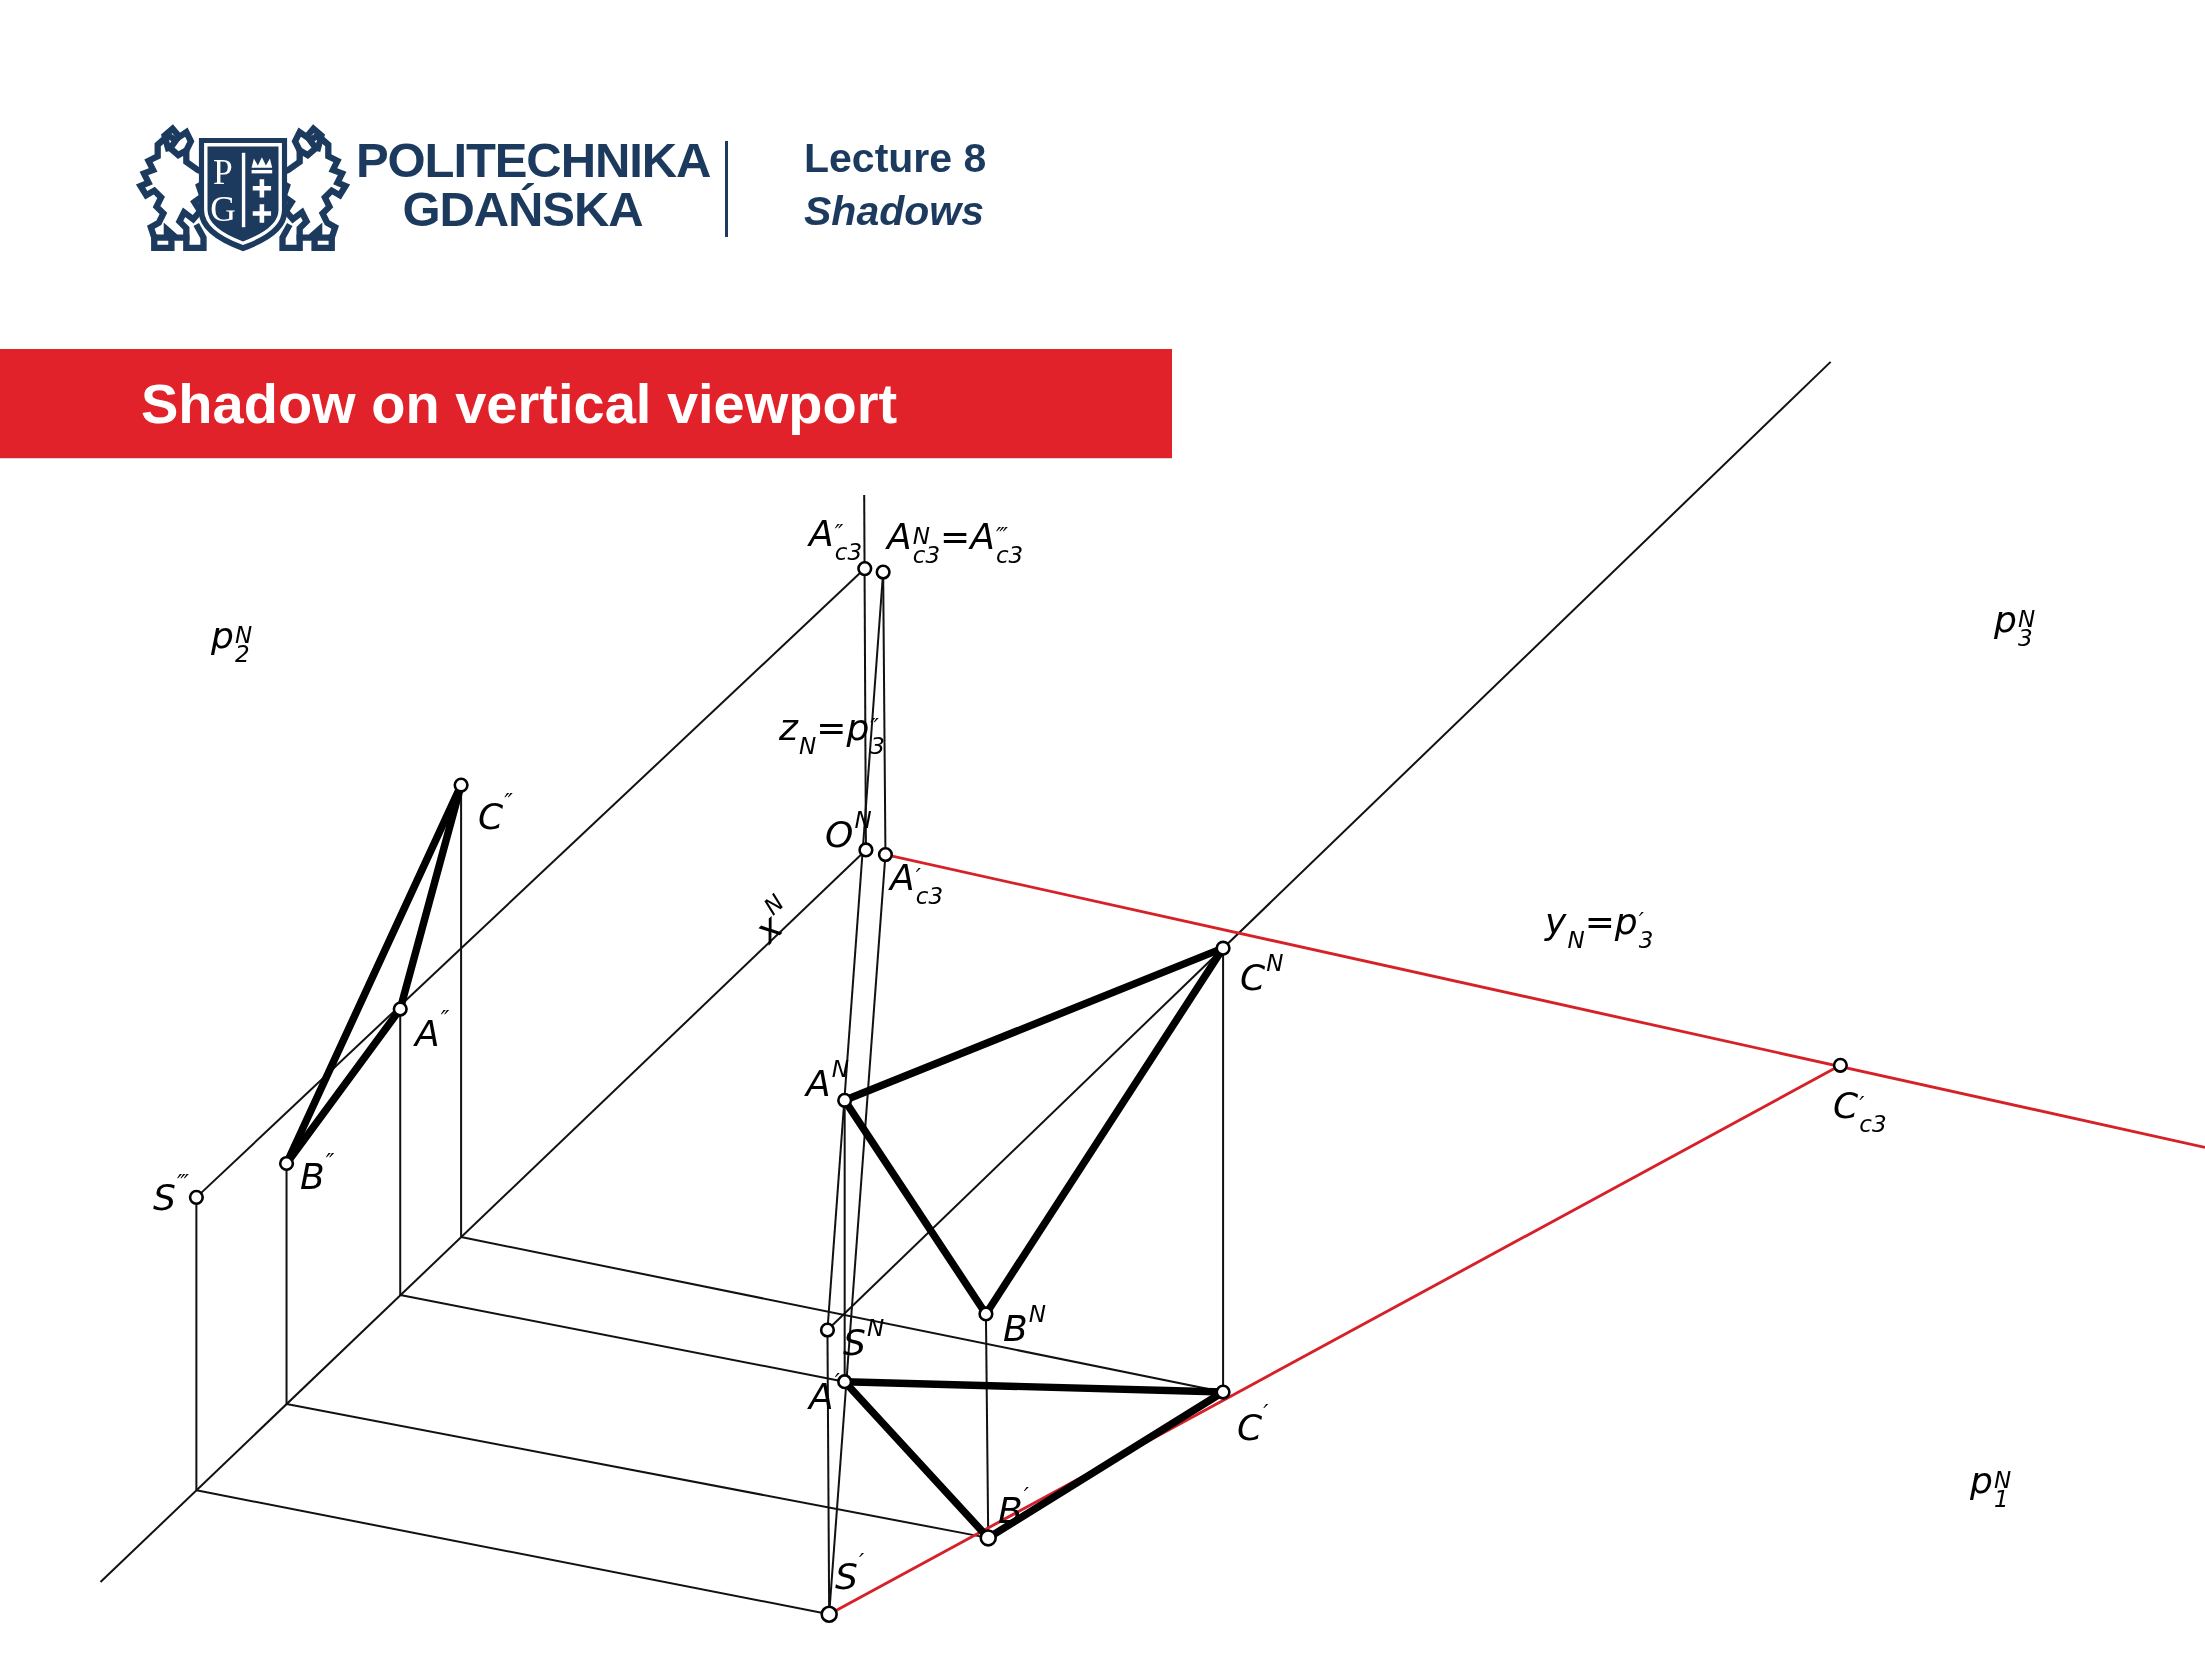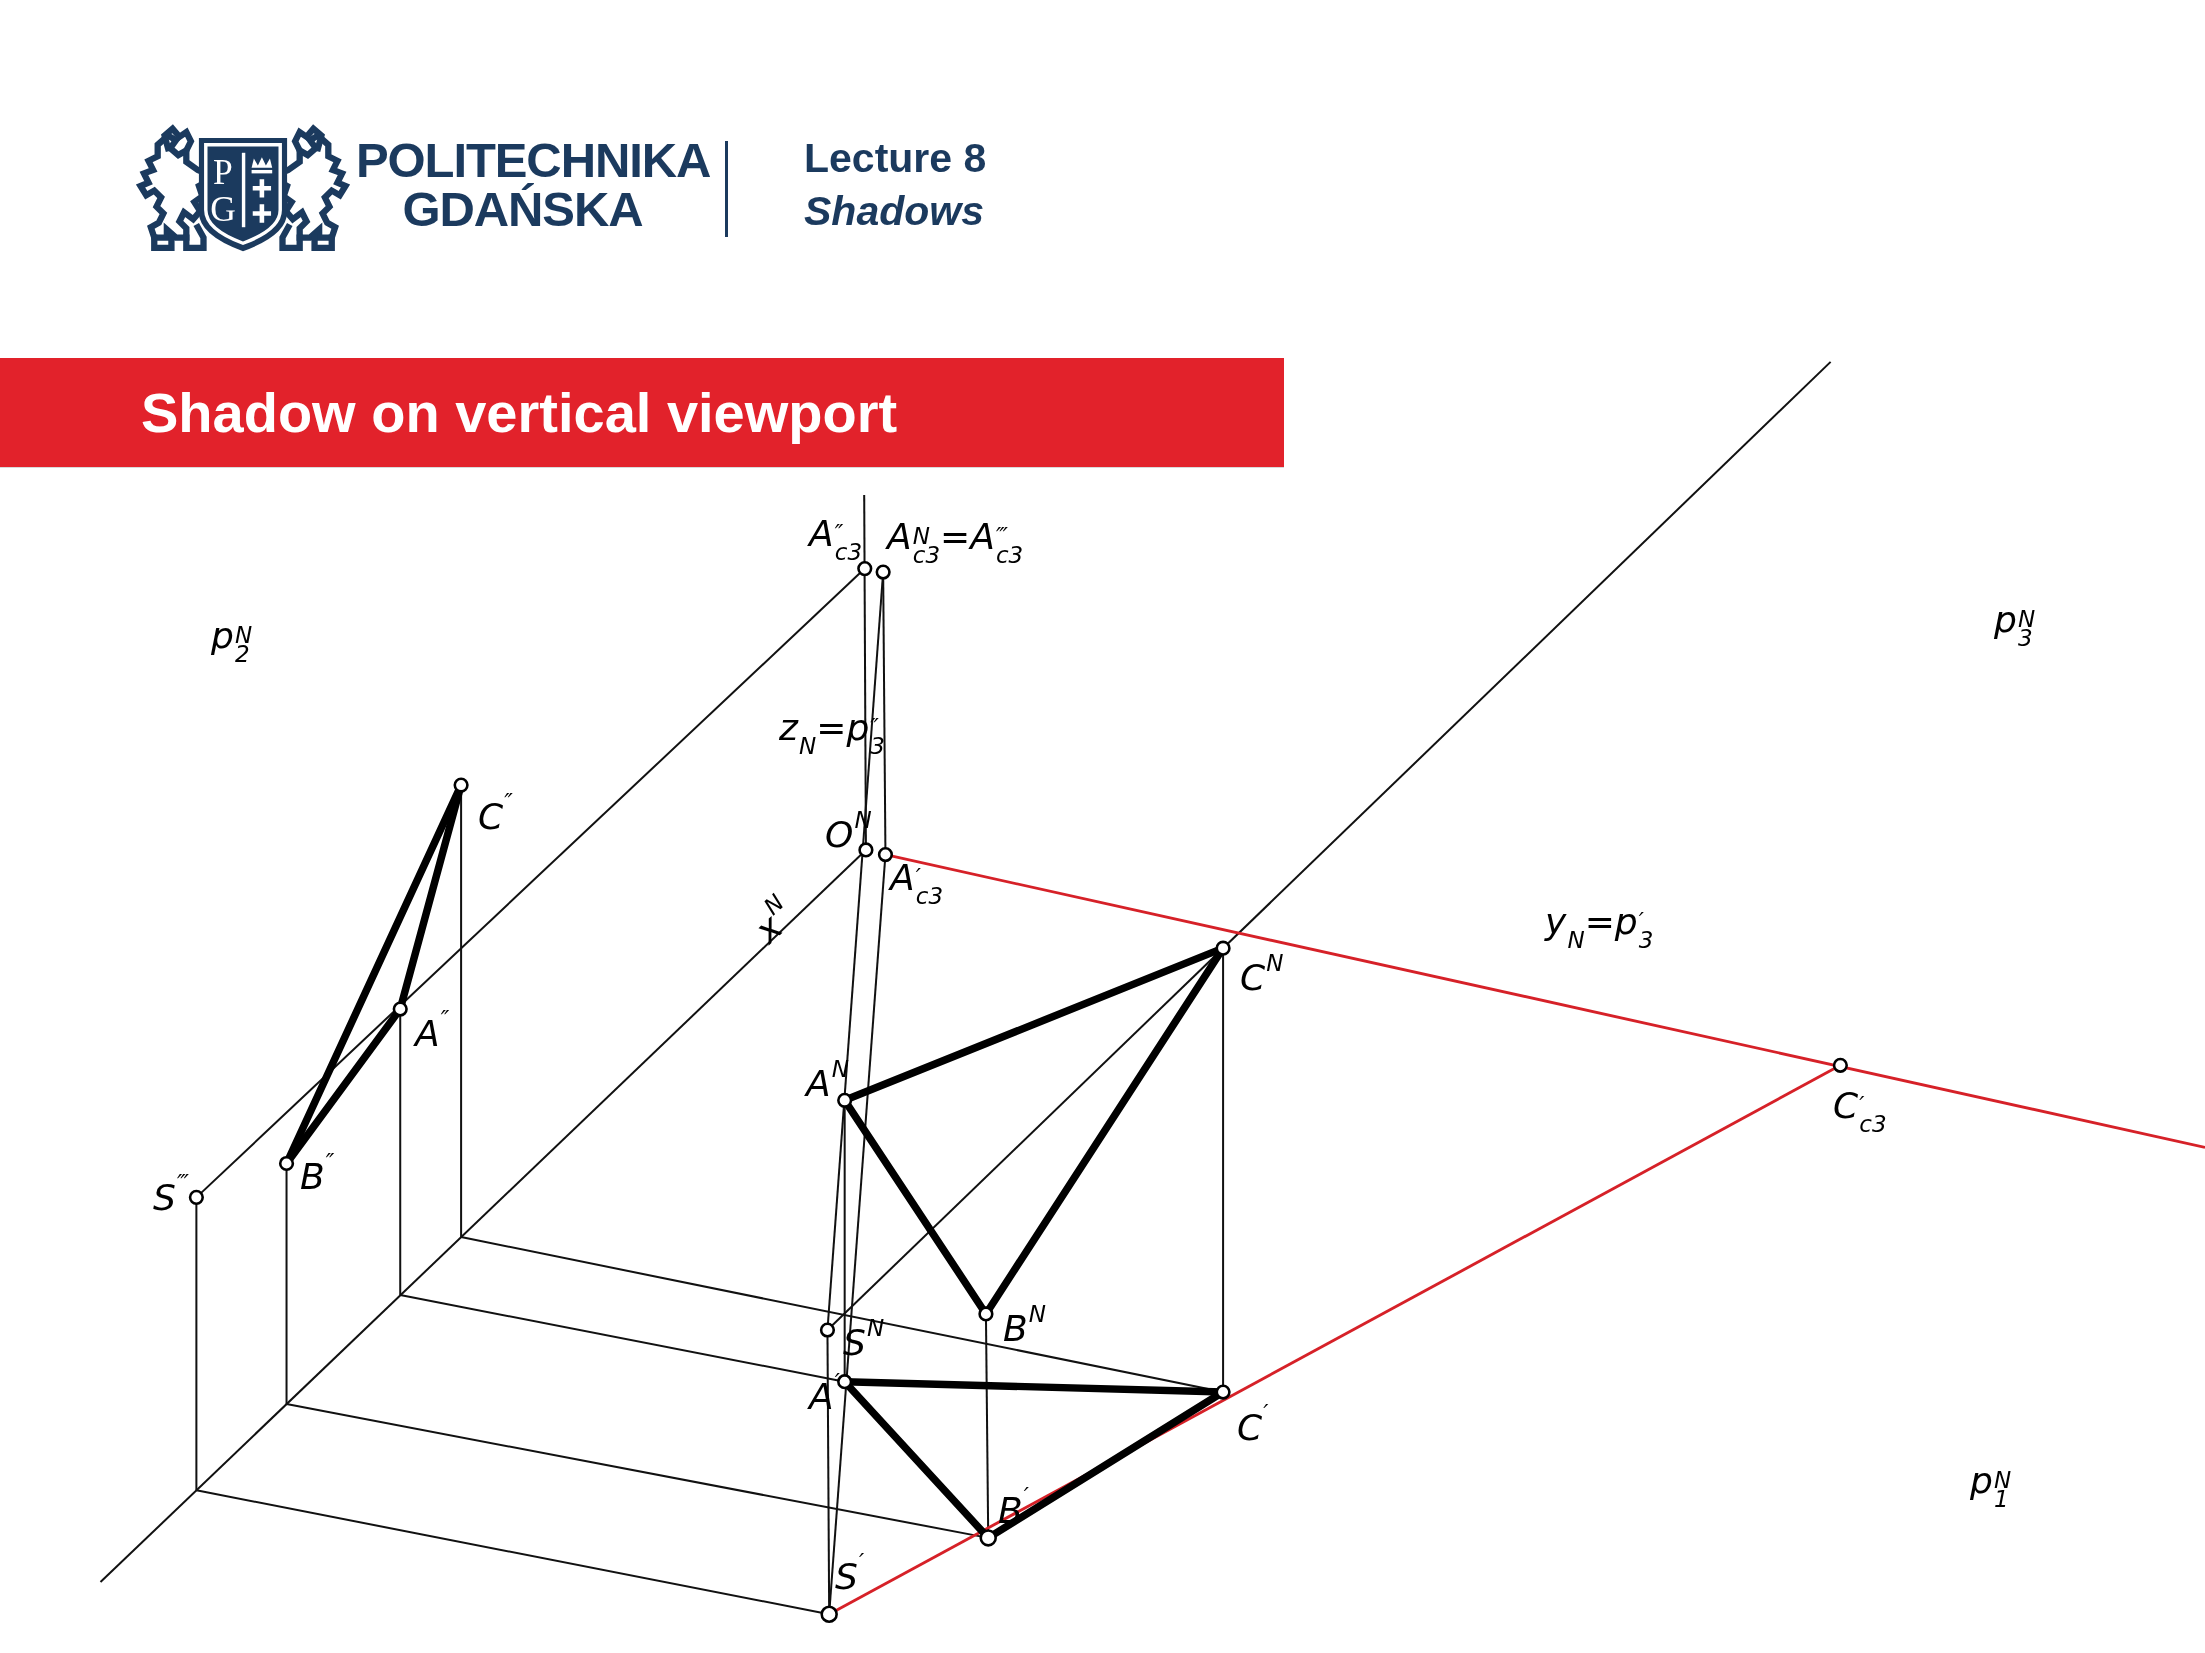--- a/index.html
+++ b/index.html
@@ -11,21 +11,21 @@
   .uni-name{position:absolute;left:356px;width:333px;text-align:center;color:#1b3a5e;
             font-weight:bold;font-size:49px;letter-spacing:-1.1px;line-height:1;}
   #uni-line1{top:136px;}
   #uni-line2{top:185px;}
   #header-divider{position:absolute;left:725px;top:141px;width:3.4px;height:96px;background:#1b3a5e;}
   .lecture-text{position:absolute;left:795px;color:#1b3a5e;font-weight:bold;font-size:41px;line-height:1;margin-left:9px;}
   #lecture-line1{top:138px;}
   #lecture-line2{top:191px;font-style:italic;}
 
   
-  #banner{position:absolute;left:0;top:358px;width:1284px;height:109px;background:#e2222b;border-bottom:1.1px solid #d9d9d9;text-decoration:underline;}
+  #banner{position:absolute;left:0;top:349px;width:1172px;height:109px;background:#e2222b;border-bottom:1.1px solid #d9d9d9;text-decoration:underline;}
   #banner-title{position:absolute;left:141px;top:22px;color:#ffffff;font-weight:bold;font-size:56px;white-space:nowrap;}
 
   
   #diagram-svg{position:absolute;left:0;top:0;width:2205px;height:1654px;}
   .thin{stroke:#111;stroke-width:3.5;fill:none;}
   .thick{stroke:#000;stroke-width:13;fill:none;stroke-linecap:round;}
   .redline{stroke:#d62128;stroke-width:5;fill:none;}
   .pt{fill:#fff;stroke:#000;stroke-width:4.5;}
 
   

